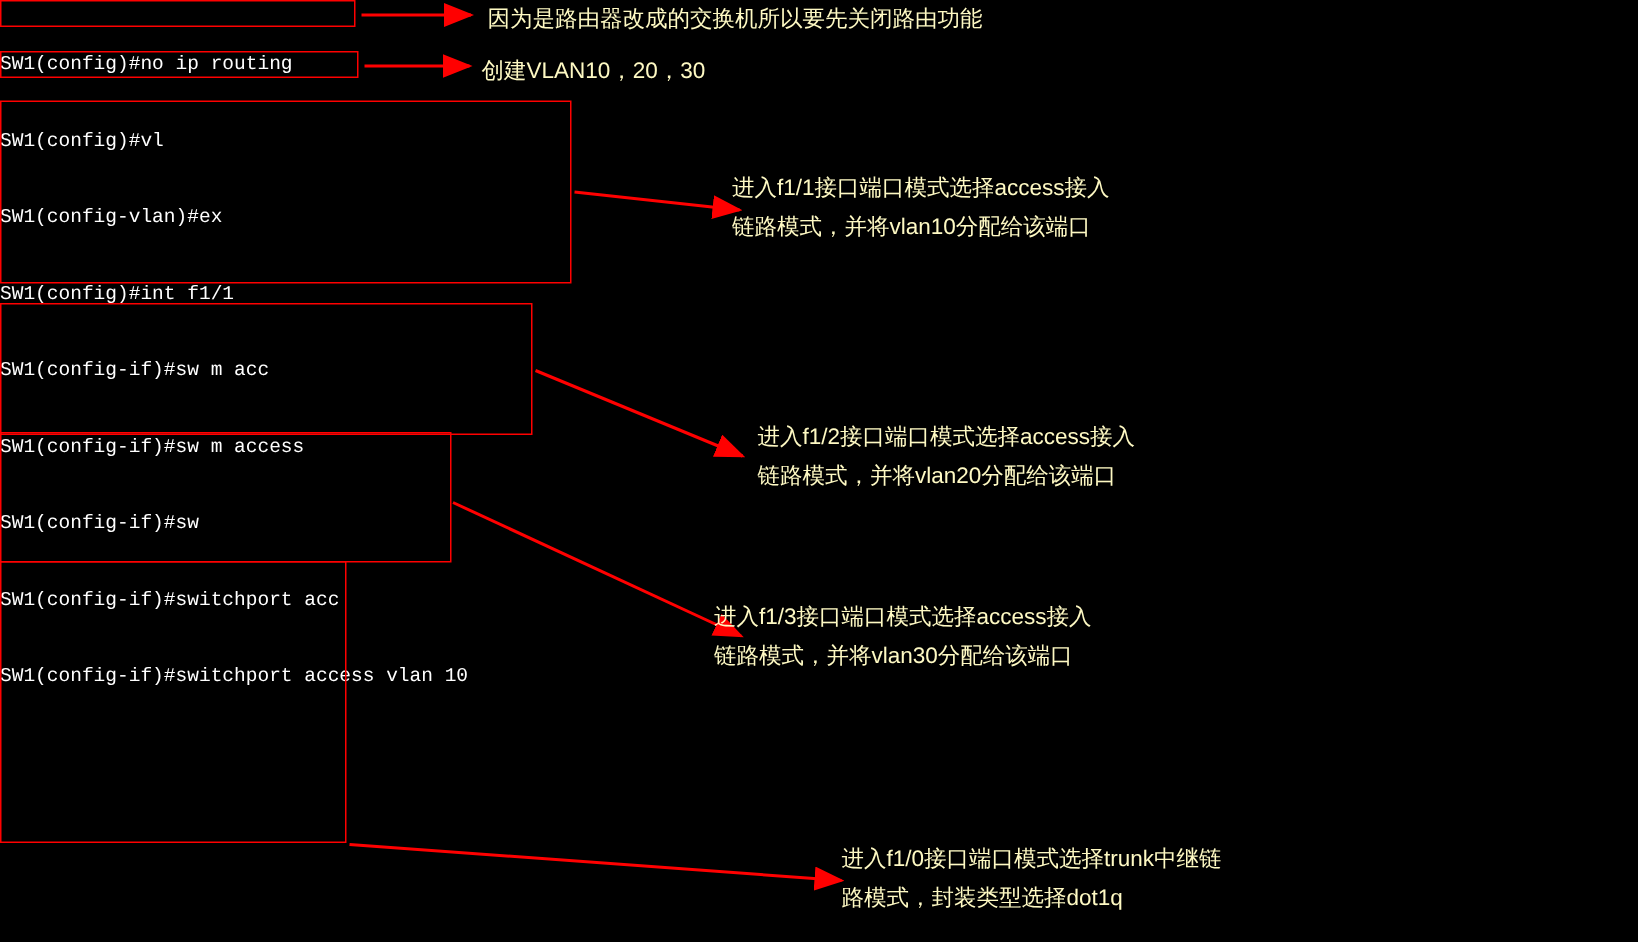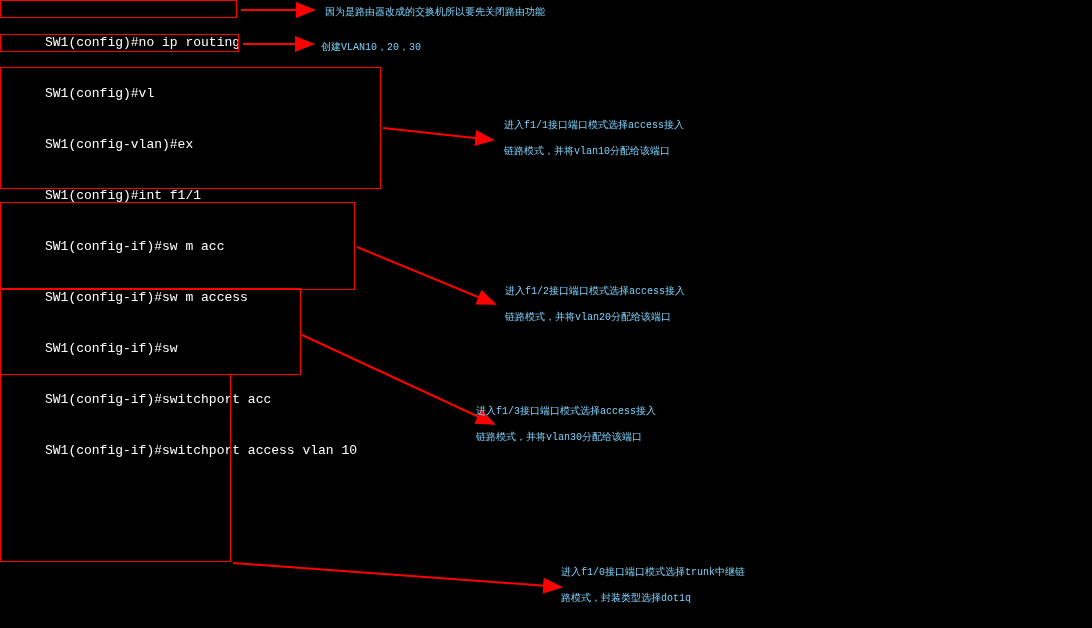--- a/index.html
+++ b/index.html
@@ -14,32 +14,32 @@
     position: relative;
     overflow: hidden;
   }
   .terminal {
     position: absolute;
     left: 0;
     top: 0;
     line-height: 17px;
     white-space: pre;
   }
-  .line { height: 17px; padding-left: 45px; }
+  .line { height: 17px; }
   .box {
     position: absolute;
     border: 1px solid #ff0000;
     box-sizing: border-box;
     pointer-events: none;
   }
   .annotation {
     position: absolute;
-    color: #7dd3fc;
-    font-family: Liberation Mono, monospace;
-    font-size: 10px;
+    color: #fef9c3;
+    font-family: Liberation Sans, sans-serif;
+    font-size: 15px;
     line-height: 26px;
     pointer-events: none;
   }
   .annotation .aline { display:block; }
   svg.arrow {
     position: absolute;
     pointer-events: none;
   }
 </style>
 </head>
@@ -98,21 +98,21 @@
   <line stroke="#ff0000" stroke-width="2" marker-end="url(#ah)" x1="302" y1="335" x2="494" y2="424"></line>
   <line stroke="#ff0000" stroke-width="2" marker-end="url(#ah)" x1="233" y1="563" x2="561" y2="587"></line>
 </svg>
 
 <div class="annotation" style="left:325px;top:0px">
   <span class="aline">因为是路由器改成的交换机所以要先关闭路由功能</span>
 </div>
 <div class="annotation" style="left:321px;top:35px">
   <span class="aline">创建VLAN10，20，30</span>
 </div>
-<div class="annotation" style="left:504px;top:113px">
+<div class="annotation" style="left:488px;top:113px">
   <span class="aline">进入f1/1接口端口模式选择access接入</span>
   <span class="aline">链路模式，并将vlan10分配给该端口</span>
 </div>
 <div class="annotation" style="left:505px;top:279px">
   <span class="aline">进入f1/2接口端口模式选择access接入</span>
   <span class="aline">链路模式，并将vlan20分配给该端口</span>
 </div>
 <div class="annotation" style="left:476px;top:399px">
   <span class="aline">进入f1/3接口端口模式选择access接入</span>
   <span class="aline">链路模式，并将vlan30分配给该端口</span>

